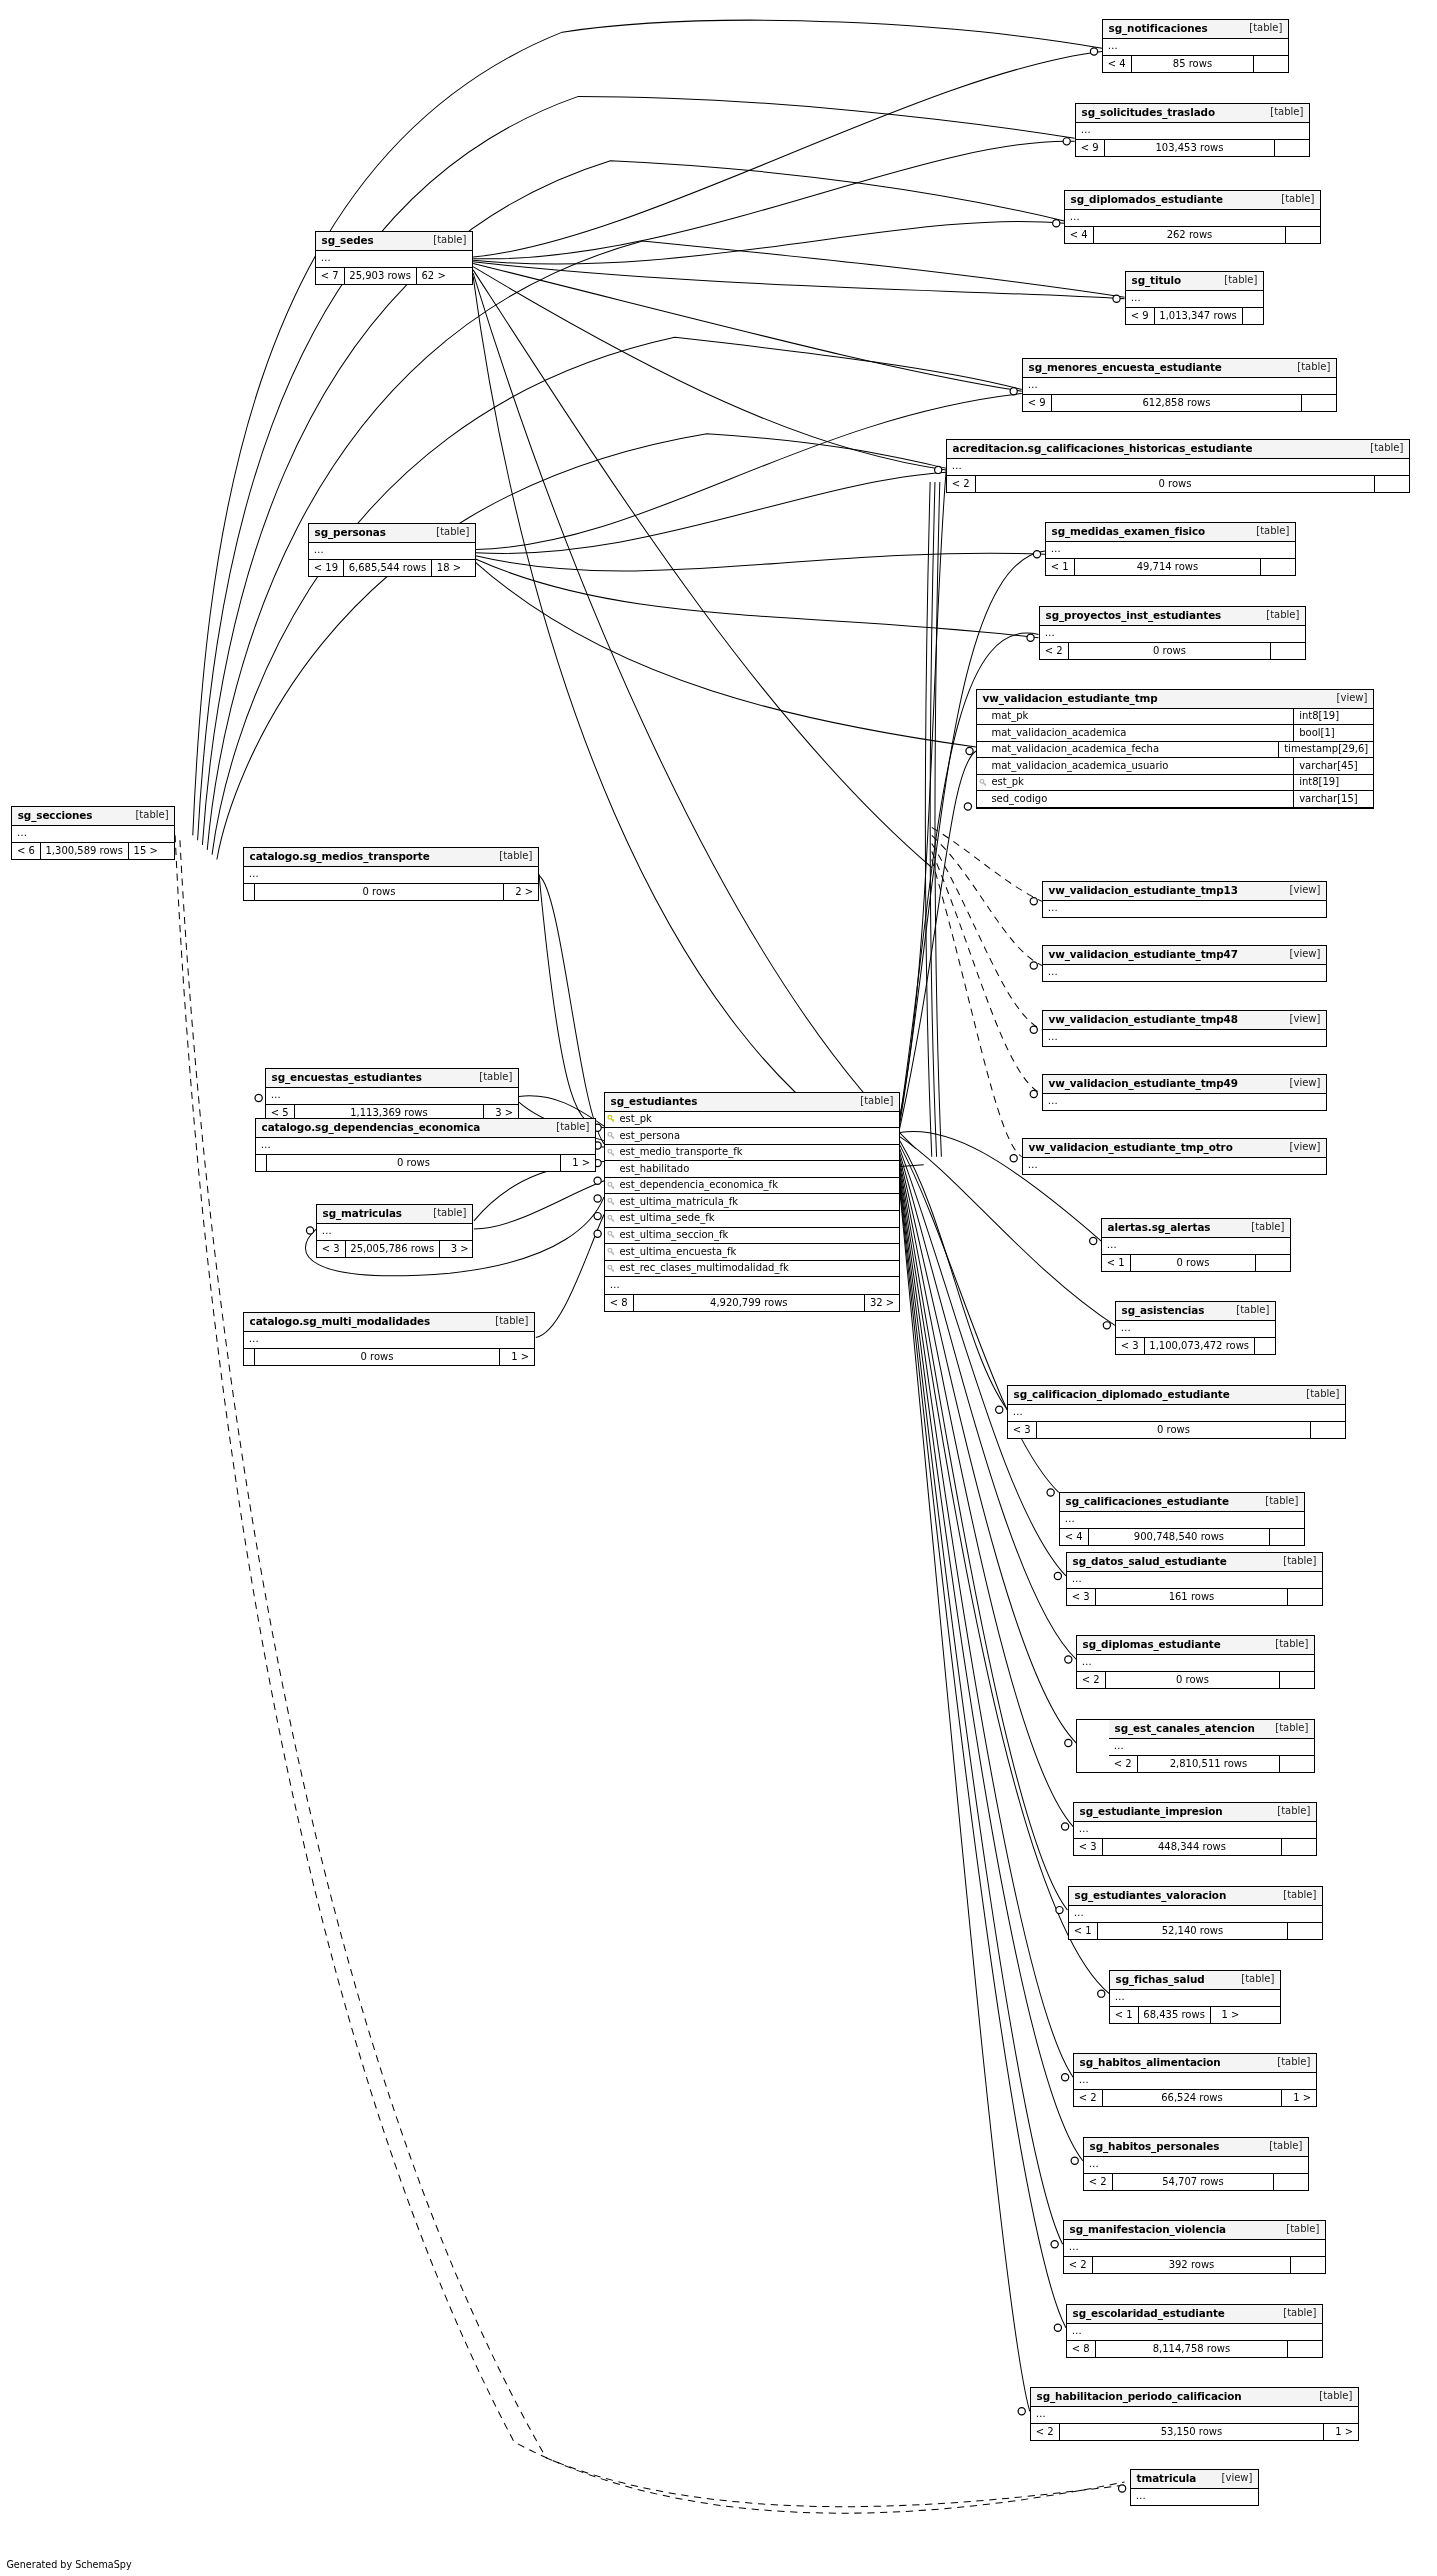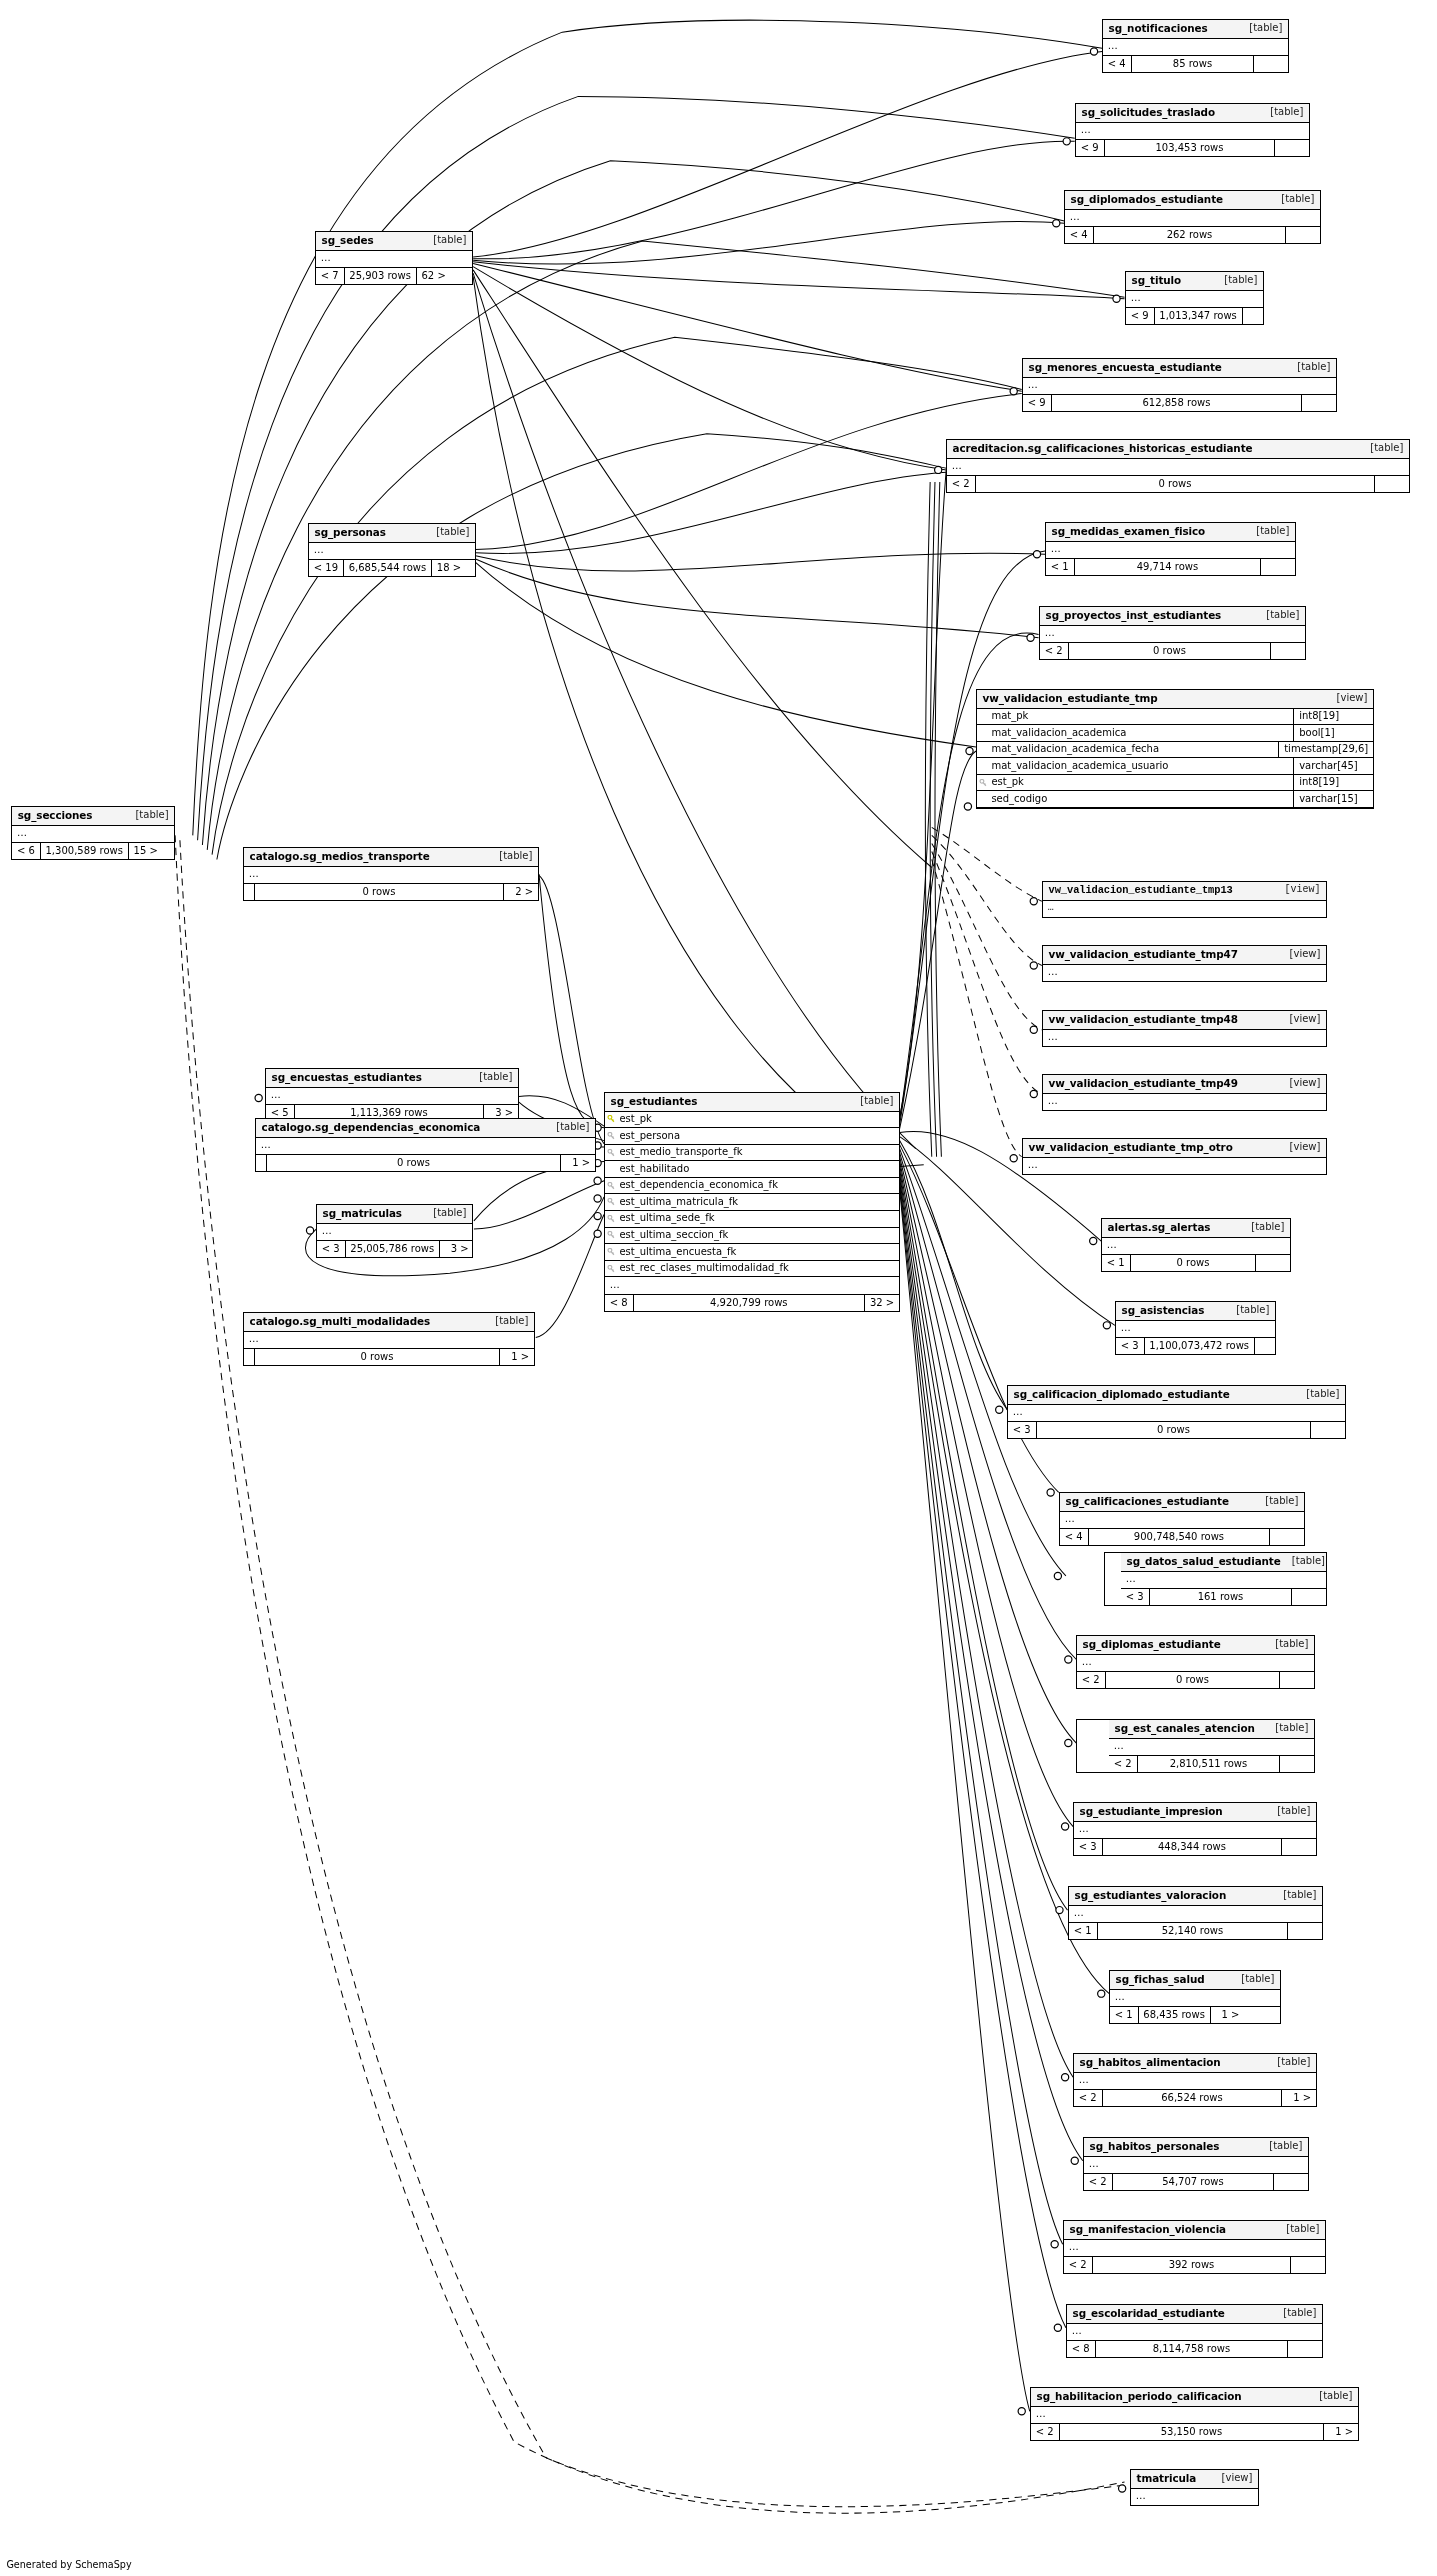--- a/index.html
+++ b/index.html
@@ -324,21 +324,21 @@
           <span class="tname">sg_proyectos_inst_estudiantes</span>
           <span class="ttype">[table]</span>
         </div>
         <div class="dots">…</div>
         <div class="foot">
           <div class="c1">&lt; 2</div>
           <div class="c2">0 rows</div>
           <div class="c3"></div>
         </div>
       </div>
-      <div class="node nofoot" style="left: 1042px; top: 881px; width: 285px; font-family: Liberation Mono, monospace;">
+      <div class="node nofoot" style="left: 1042px; top: 881px; width: 285px;">
         <div class="hdr">
           <span class="tname">vw_validacion_estudiante_tmp13</span>
           <span class="ttype">[view]</span>
         </div>
         <div class="dots">…</div>
       </div>
       <div class="node nofoot" style="left: 1042px; top: 945px; width: 285px;">
         <div class="hdr">
           <span class="tname">vw_validacion_estudiante_tmp47</span>
           <span class="ttype">[view]</span>
@@ -407,21 +407,21 @@
           <span class="tname">sg_calificaciones_estudiante</span>
           <span class="ttype">[table]</span>
         </div>
         <div class="dots">…</div>
         <div class="foot">
           <div class="c1">&lt; 4</div>
           <div class="c2">900,748,540 rows</div>
           <div class="c3"></div>
         </div>
       </div>
-      <div class="node" style="left: 1104px; top: 1552px; width: 223px; padding-left: 16px;">
+      <div class="node" style="left: 1066px; top: 1552px; width: 257px;">
         <div class="hdr">
           <span class="tname">sg_datos_salud_estudiante</span>
           <span class="ttype">[table]</span>
         </div>
         <div class="dots">…</div>
         <div class="foot">
           <div class="c1">&lt; 3</div>
           <div class="c2">161 rows</div>
           <div class="c3"></div>
         </div>

